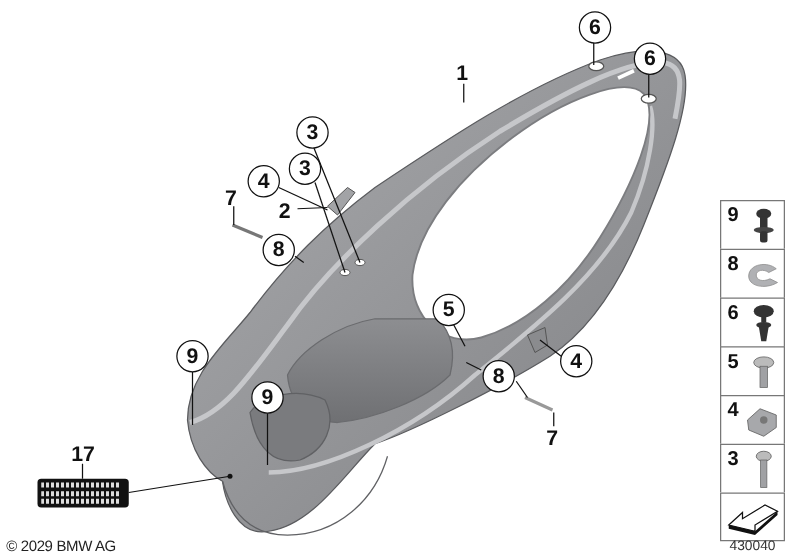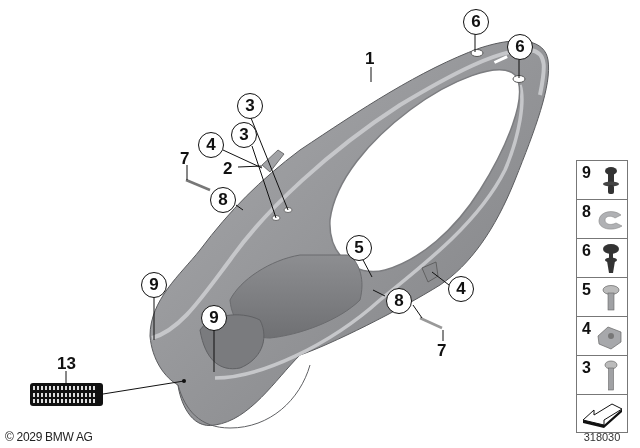--- a/index.html
+++ b/index.html
@@ -91,21 +91,21 @@
   <div class="callout" style="left:448px;top:276px">4</div>
   <div class="callout" style="left:346px;top:235px">5</div>
   <div class="callout" style="left:463px;top:9px">6</div>
   <div class="callout" style="left:507px;top:34px">6</div>
   <div class="plain-label" style="left:180px;top:150px">7</div>
   <div class="plain-label" style="left:437px;top:342px">7</div>
   <div class="callout" style="left:210px;top:187px">8</div>
   <div class="callout" style="left:386px;top:288px">8</div>
   <div class="callout" style="left:141px;top:272px">9</div>
   <div class="callout" style="left:201px;top:305px">9</div>
-  <div class="plain-label" style="left:57px;top:355px">13</div>
+  <div class="plain-label" style="left:57px;top:355px">17</div>
 
   <div class="label-plate">
     <div class="rows">
         <div class="row"></div>
         <div class="row"></div>
         <div class="row"></div>
       </div>
   </div>
 
   <div class="legend">
@@ -157,14 +157,14 @@
     <div class="legend-cell">
       <span class="legend-num"></span>
       <svg style="position:absolute;left:3px;top:3px;width:46px;height:33px" viewBox="0 0 46 33">
         <path d="M3,22 L14,12 L14,17 L32,6 L42,11 L24,22 L24,27 Z" fill="#fff" stroke="#111" stroke-width="1"></path>
         <path d="M3,22 L24,27 L24,30 L3,25 Z M24,27 L42,11 L42,14 L24,30 Z" fill="#111"></path>
       </svg>
     </div>
   </div>
 
   <div class="footer-copy">© 2029 BMW AG</div>
-  <div class="footer-id">318030</div>
+  <div class="footer-id">430040</div>
 </div>
 
 </body></html>

